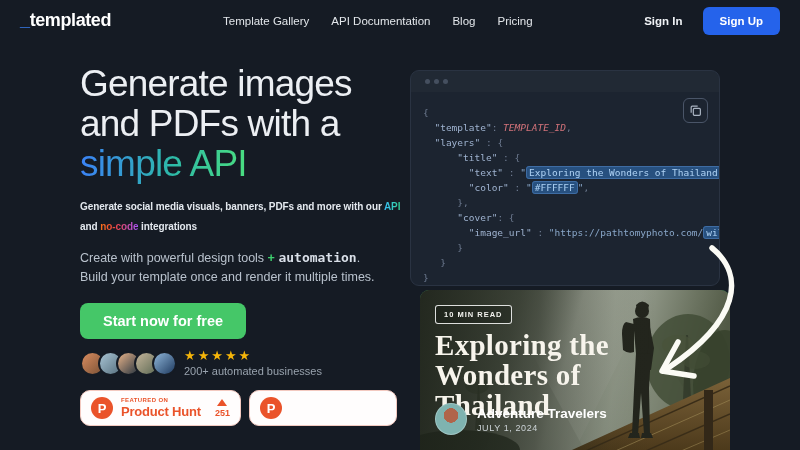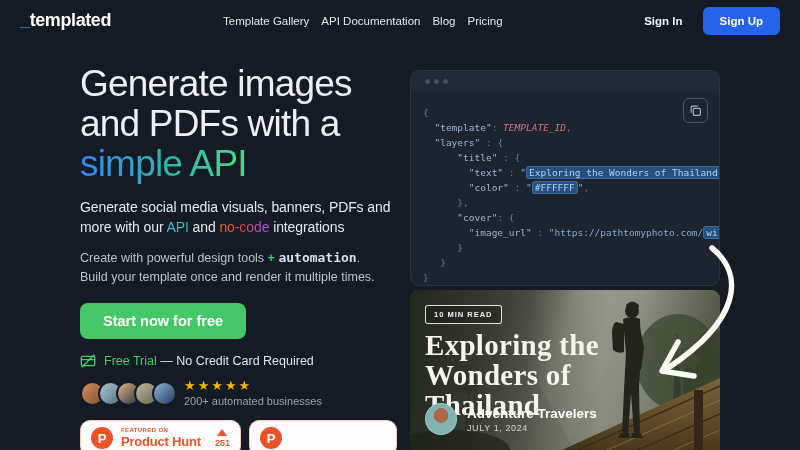--- a/index.html
+++ b/index.html
@@ -11,42 +11,42 @@
     position:relative;
   }
 
   
   .nav {
     display:flex; align-items:center;
     height:41px; padding:0 20px;
   }
   .logo { font-size:18px; font-weight:800; letter-spacing:-0.4px; color:#fff; }
   .logo .underscore { color:#3b82f6; }
-  .nav-links { display:flex; gap:12px; margin-left:112px; }
+  .nav-links { display:flex; gap:22px; margin-left:112px; }
   .nav-link { font-size:11.5px; color:#e2e6ea; cursor:pointer; }
   .nav-auth { margin-left:auto; display:flex; align-items:center; gap:20px; }
   .signin { font-size:11.5px; font-weight:700; color:#f0f3f6; cursor:pointer; }
   .signup {
     background:#2563eb; color:#fff; font-size:11.5px; font-weight:600;
     padding:8px 17px; border-radius:6px; border:none; cursor:pointer;
     font-family:"Liberation Sans", sans-serif;
   }
 
   
   .hero { position:absolute; left:80px; top:64px; width:334px; }
   .headline {
     font-size:37px; line-height:40px; font-weight:400;
     letter-spacing:-0.8px; color:#eceff3;
   }
   .grad-simple-api {
     background:linear-gradient(90deg,#3b82f6 0%,#2db9a8 55%,#4ade80 100%);
     -webkit-background-clip:text; background-clip:text; color:transparent;
   }
   .subhead {
-    margin-top:13px; font-size:14px; font-weight:400;
+    margin-top:13px; font-size:10px; font-weight:700;
     line-height:20px; color:#e3e8ee; letter-spacing:-0.1px;
   }
   .grad-api {
     background:linear-gradient(90deg,#38bdf8 0%,#34d399 100%);
     -webkit-background-clip:text; background-clip:text; color:transparent;
   }
   .grad-nocode {
     background:linear-gradient(90deg,#f97316 0%,#ef4444 40%,#a855f7 100%);
     -webkit-background-clip:text; background-clip:text; color:transparent;
   }
@@ -109,21 +109,21 @@
     white-space:pre; overflow:hidden;
   }
   .tok-punct { color:#6e7b91; }
   .tok-key   { color:#9fb3d0; }
   .tok-var   { color:#d4737a; font-style:italic; }
   .tok-str   { color:#89a7c9; }
   .tok-hl    { color:#aed2f5; background:#27507f; border:1px solid #3e6ca3; border-radius:3px; padding:0 2px; }
 
   
   .render-card {
-    position:absolute; left:410px; top:290px; width:310px; height:160px;
+    position:absolute; left:420px; top:290px; width:310px; height:160px;
     border-radius:9px 9px 0 0; overflow:hidden; background:#15803d;
   }
   .render-card svg.photo { position:absolute; inset:0; }
   .card-overlay {
     position:absolute; inset:0;
     background:linear-gradient(92deg, rgba(26,31,23,0.82) 0%, rgba(26,31,23,0.55) 38%, rgba(26,31,23,0.08) 62%, rgba(26,31,23,0) 75%);
   }
   .read-badge {
     position:absolute; top:15px; left:15px;
     border:1px solid rgba(255,255,255,0.85); border-radius:3px;
@@ -172,28 +172,20 @@
     <span>and PDFs with a</span><br>
     <span class="grad-simple-api">simple API</span></h1>
 
   <p class="subhead"><span>Generate social media visuals, banners, PDFs and more with our </span><span class="grad-api">API</span><span> and </span><span class="grad-nocode">no-code</span><span> integrations</span></p>
 
   <p class="desc"><span>Create with powerful design tools </span><span class="plus">+</span> <span class="mono">automation</span><span>.</span><br>
   <span>Build your template once and render it multiple times.</span></p>
 
   <button class="cta">Start now for free</button>
 
-  <div class="trial-row">
-    <svg width="16" height="16" viewBox="0 0 24 24" fill="none" stroke="#3ecf6e" stroke-width="2" stroke-linecap="round">
-      <rect x="2" y="5" width="20" height="14" rx="2"></rect>
-      <line x1="2" y1="10" x2="22" y2="10"></line>
-      <line x1="3" y1="21" x2="21" y2="3"></line>
-    </svg>
-    <span class="trial-text"><span class="hl">Free Trial</span><span> — No Credit Card Required</span></span>
-  </div>
 
   <div class="proof-row">
     <div class="avatar-group">
         <div class="avatar" style="background: linear-gradient(135deg, rgb(217, 140, 95), rgb(122, 82, 54));"></div>
         <div class="avatar" style="background: linear-gradient(135deg, rgb(168, 196, 212), rgb(87, 112, 126));"></div>
         <div class="avatar" style="background: linear-gradient(135deg, rgb(232, 180, 138), rgb(36, 50, 62));"></div>
         <div class="avatar" style="background: linear-gradient(135deg, rgb(196, 180, 154), rgb(93, 106, 84));"></div>
         <div class="avatar" style="background: linear-gradient(135deg, rgb(143, 182, 217), rgb(30, 58, 95));"></div>
       </div>
     <div class="proof-col">

